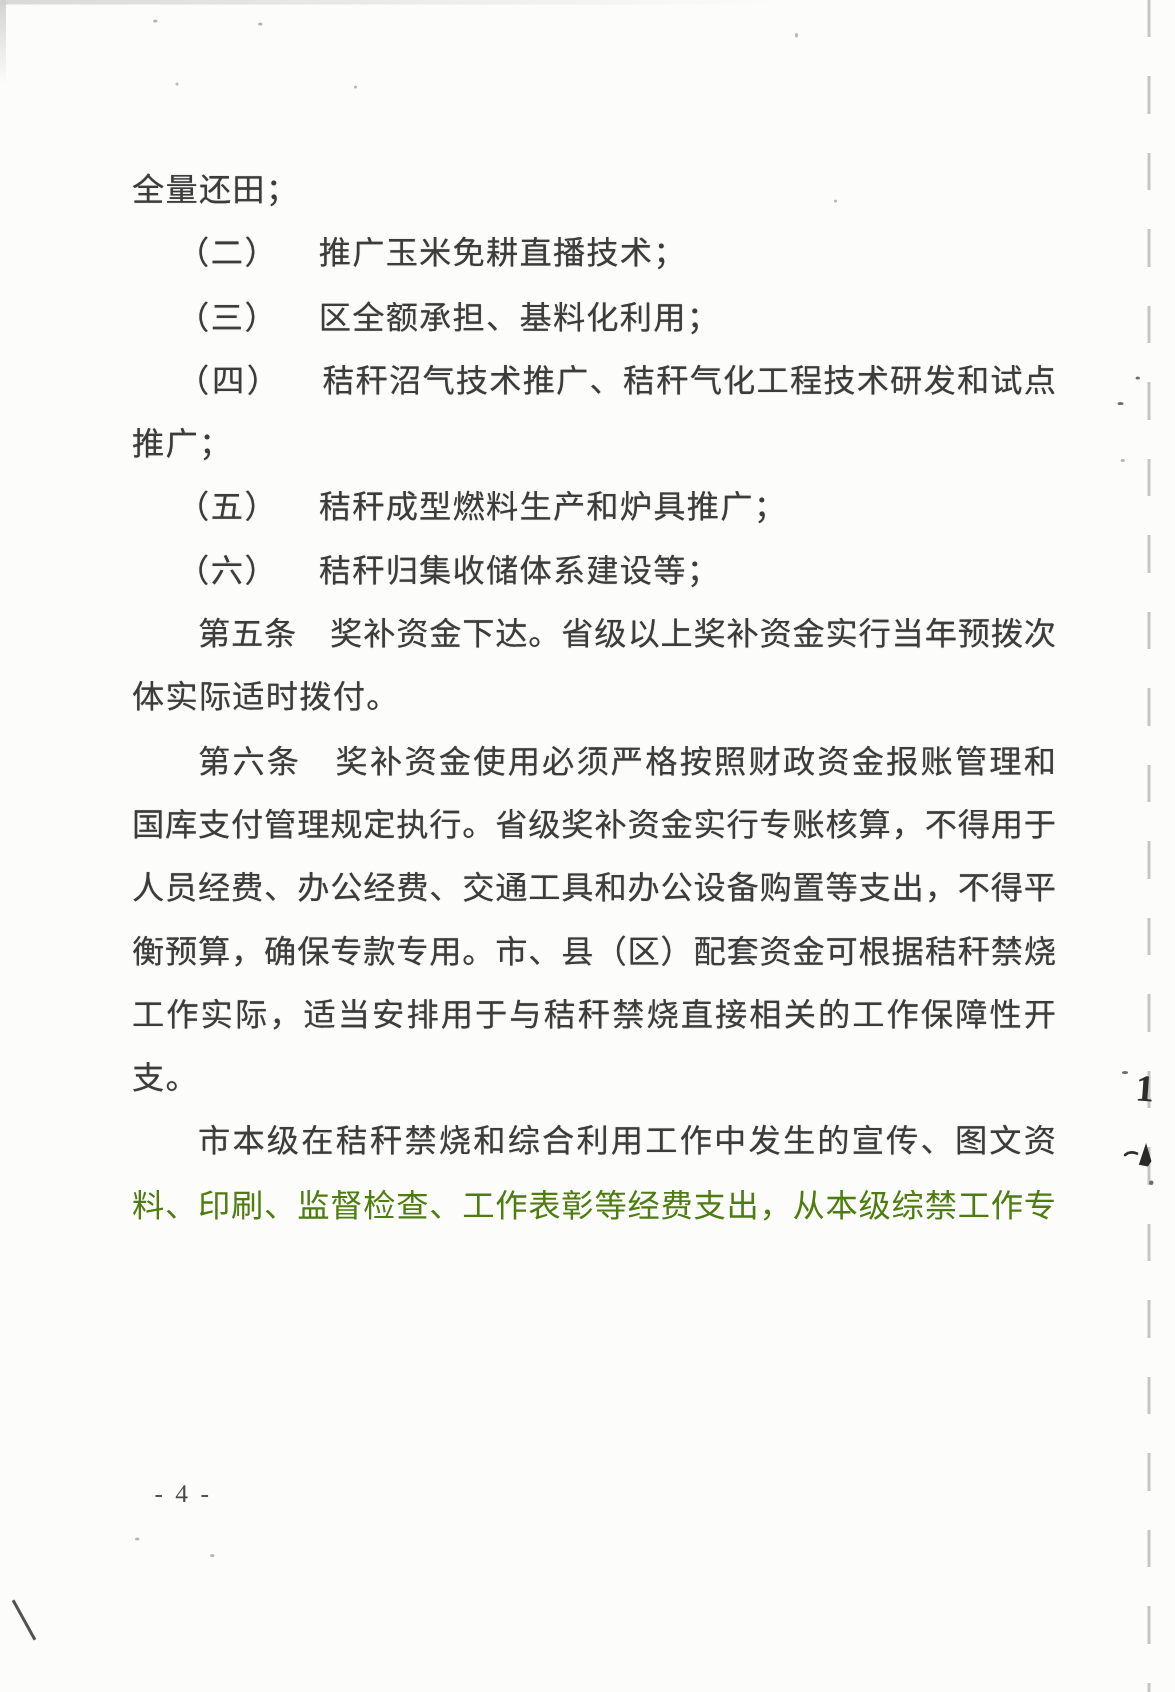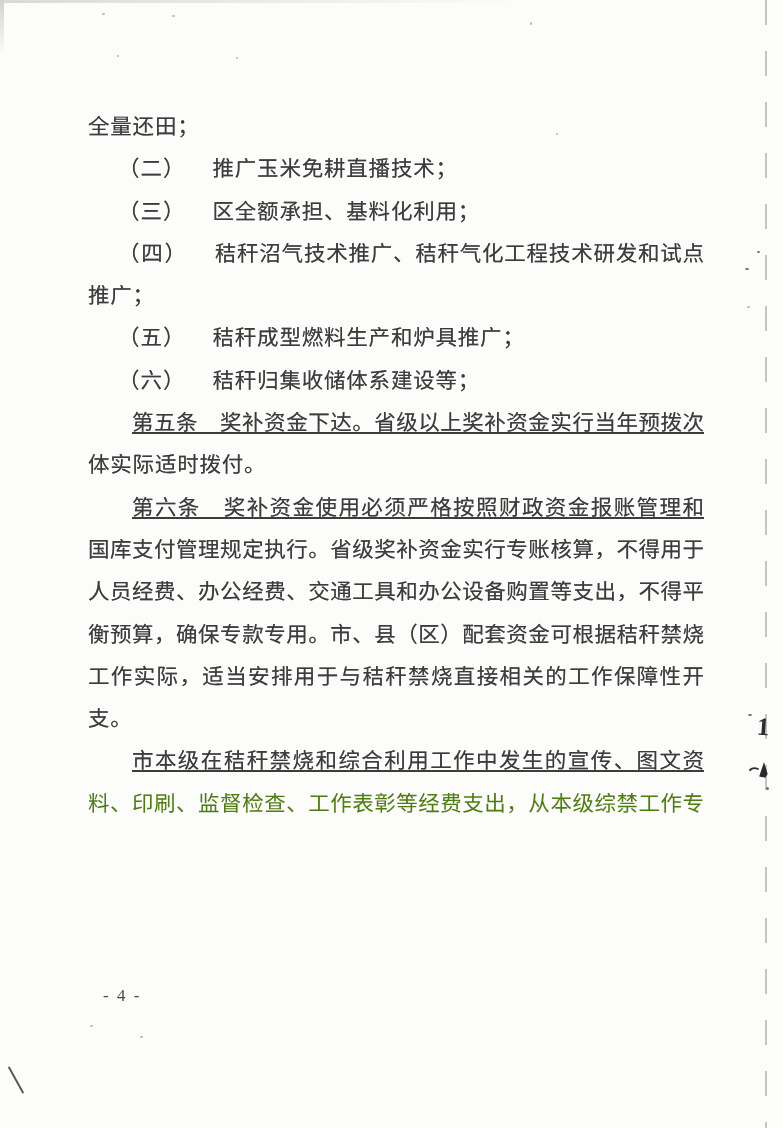--- a/index.html
+++ b/index.html
@@ -31,21 +31,21 @@
     position:absolute;left:88px;top:106px;width:616px;
     color:#3c3c3c;font-size:21.5px;line-height:42.3px;
     text-shadow:0 0 .6px rgba(70,70,70,.65);
   }
   .line{height:42.3px;}
   .line .ltext{letter-spacing:.8px;}
   .justify{text-align:justify;text-align-last:justify;}
   .justify .ltext{letter-spacing:0;}
   .list-item{padding-left:30px;}
   .list-item .marker{margin-right:27px;letter-spacing:1px;}
-  .paragraph-start{text-indent:44px;text-decoration:underline;}
+  .paragraph-start{text-indent:44px;}
   .faded{color:#4d7c0f;text-shadow:none;}
   
   .pageno{
     position:absolute;left:103px;top:986px;
     font-size:17px;letter-spacing:2px;color:#4a4a4a;
   }
   
   .pen1{
     position:absolute;left:757px;top:714px;
     font-size:25px;font-weight:bold;color:#2d2d2d;

